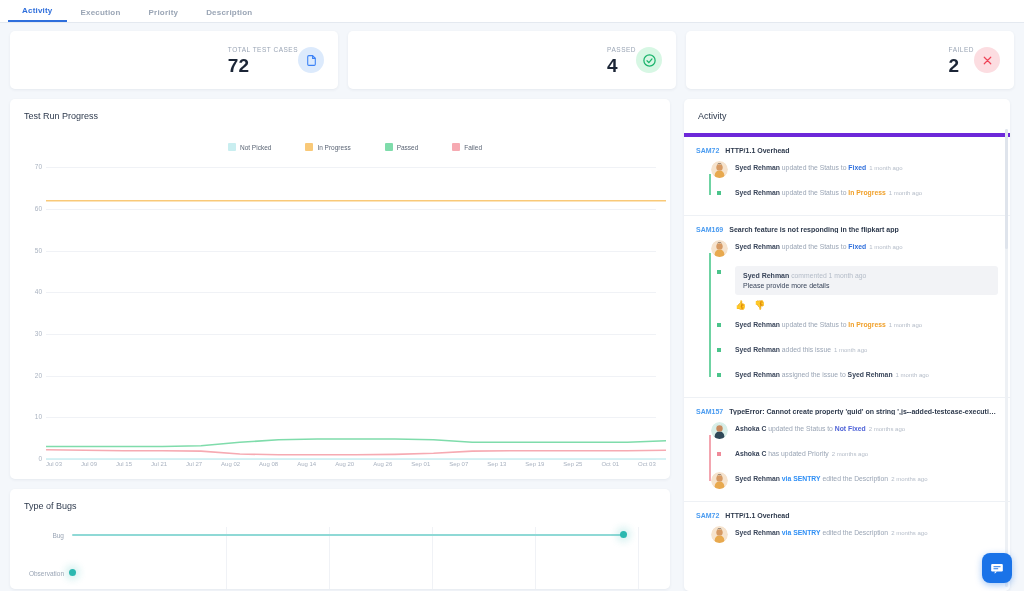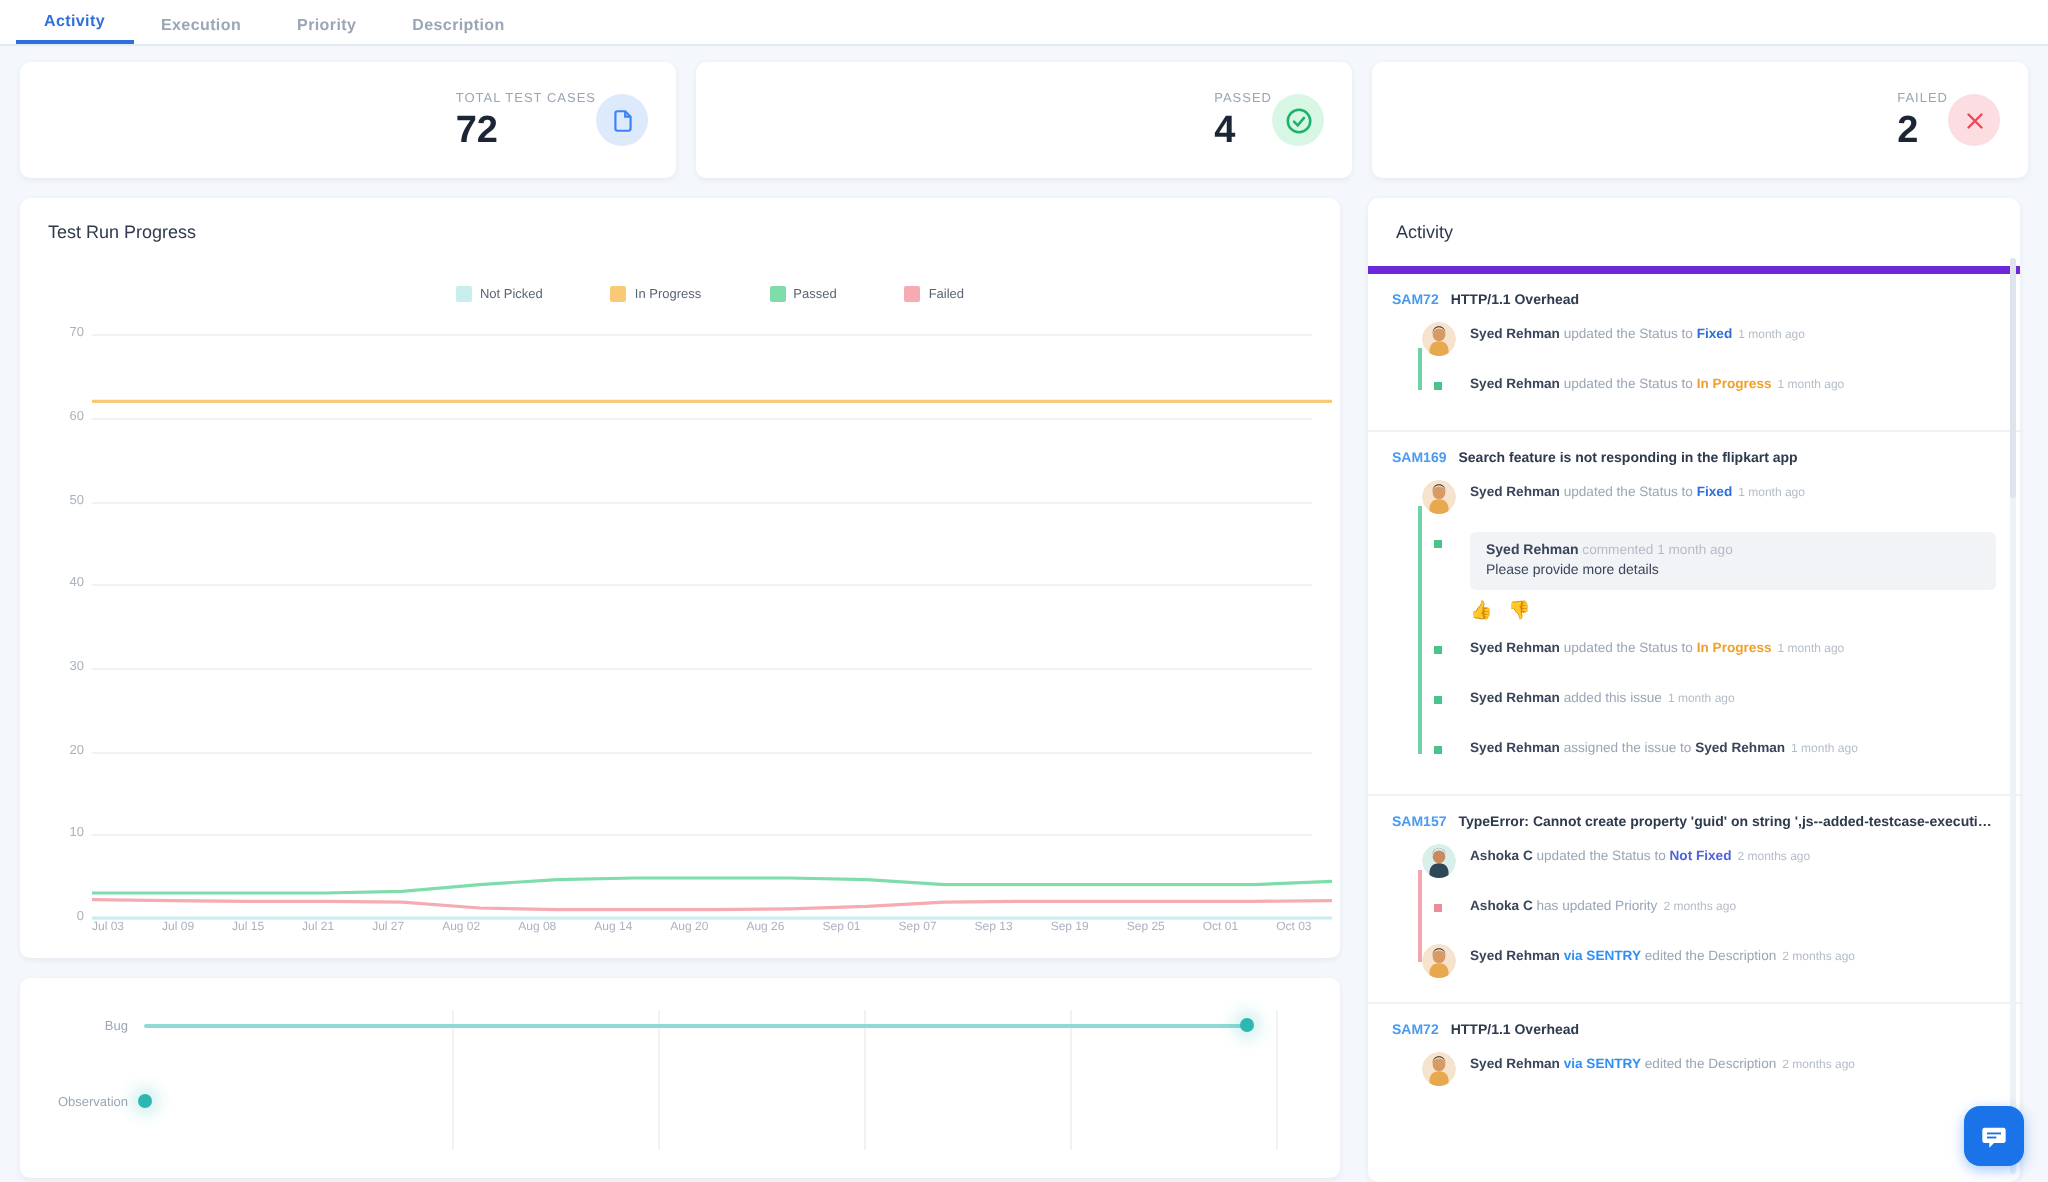--- a/index.html
+++ b/index.html
@@ -317,20 +317,21 @@
             <span class="xlabel">Sep 13</span>
             <span class="xlabel">Sep 19</span>
             <span class="xlabel">Sep 25</span>
             <span class="xlabel">Oct 01</span>
             <span class="xlabel">Oct 03</span>
           </div>
         </div>
     </div>
 
     <div class="panel" id="bugs-panel">
+      <div class="panel-title">Type of Bugs</div>
       <div class="lolli-wrap" id="lolli">
           <div class="vgrid" style="left: 216.44px;"></div>
           <div class="vgrid" style="left: 319.4px;"></div>
           <div class="vgrid" style="left: 422.36px;"></div>
           <div class="vgrid" style="left: 525.32px;"></div>
           <div class="vgrid" style="left: 628.28px;"></div>
           <div class="lolli-row" style="top: 0px;">
             <div class="lolli-cat">Bug</div>
             <div class="lolli-track">
               <div class="lolli-bar" style="left:0;width:94.44444444444444%"></div>

